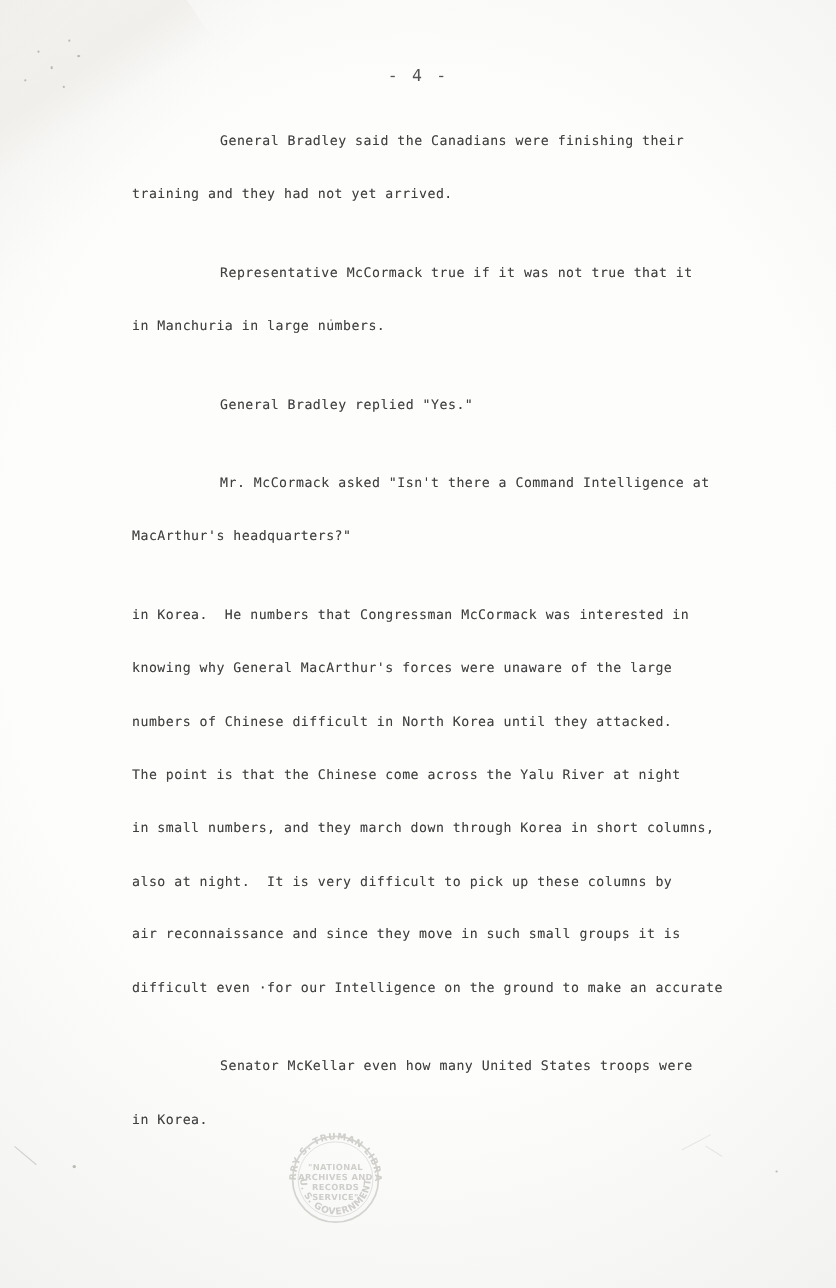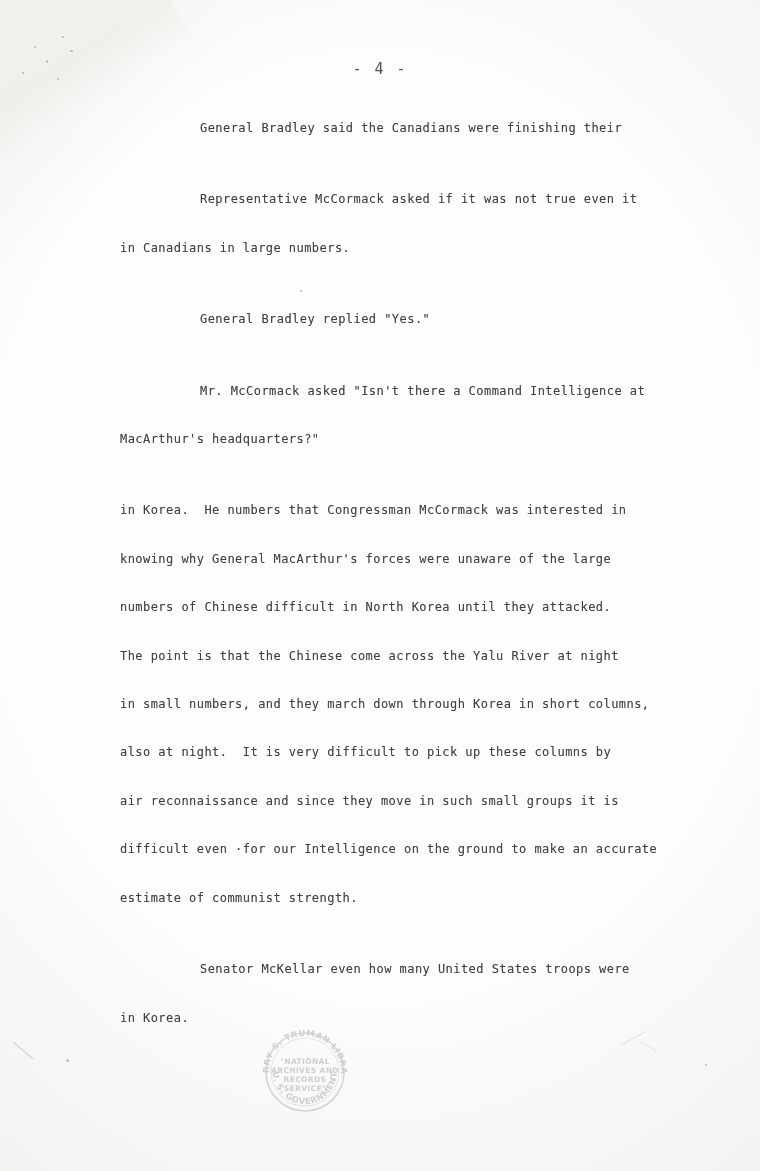--- a/index.html
+++ b/index.html
@@ -142,42 +142,42 @@
 
   <div class="pencil-mark" style="left:10px; top:1050px; width:26px; height:1.4px; transform:rotate(40deg);"></div>
   <div class="pencil-mark" style="left:618px; top:1038px; width:30px; height:1.2px; transform:rotate(-28deg); opacity:0.5;"></div>
   <div class="pencil-mark" style="left:640px; top:1046px; width:18px; height:1.2px; transform:rotate(32deg); opacity:0.45;"></div>
 
   <div class="page-number">- 4 -</div>
 
   <div class="body-text" id="body-text">
       <div class="para">
         <span class="line indent">General Bradley said the Canadians were finishing their</span>
-      </div>
-      <div class="para">
-        <span class="line indent">Representative McCormack asked if it was not true even it</span>
-        <span class="line">in Canadians in large numbers.</span>
+        <span class="line">training and they had not yet arrived.</span>
+      </div>
+      <div class="para">
+        <span class="line indent">Representative McCormack true if it was not true that it</span>
+        <span class="line">in Manchuria in large numbers.</span>
       </div>
       <div class="para">
         <span class="line indent">General Bradley replied "Yes."</span>
       </div>
       <div class="para">
         <span class="line indent">Mr. McCormack asked "Isn't there a Command Intelligence at</span>
         <span class="line">MacArthur's headquarters?"</span>
       </div>
       <div class="para">
         <span class="line">in Korea.  He numbers that Congressman McCormack was interested in</span>
         <span class="line">knowing why General MacArthur's forces were unaware of the large</span>
         <span class="line">numbers of Chinese difficult in North Korea until they attacked.</span>
         <span class="line">The point is that the Chinese come across the Yalu River at night</span>
         <span class="line">in small numbers, and they march down through Korea in short columns,</span>
         <span class="line">also at night.  It is very difficult to pick up these columns by</span>
         <span class="line">air reconnaissance and since they move in such small groups it is</span>
         <span class="line">difficult even ·for our Intelligence on the ground to make an accurate</span>
-        <span class="line">estimate of communist strength.</span>
       </div>
       <div class="para">
         <span class="line indent">Senator McKellar even how many United States troops were</span>
         <span class="line">in Korea.</span>
       </div>
     </div>
 
   <div class="stamp">
     <svg viewBox="0 0 92 92" width="92" height="92" xmlns="http://www.w3.org/2000/svg">
       <defs>

